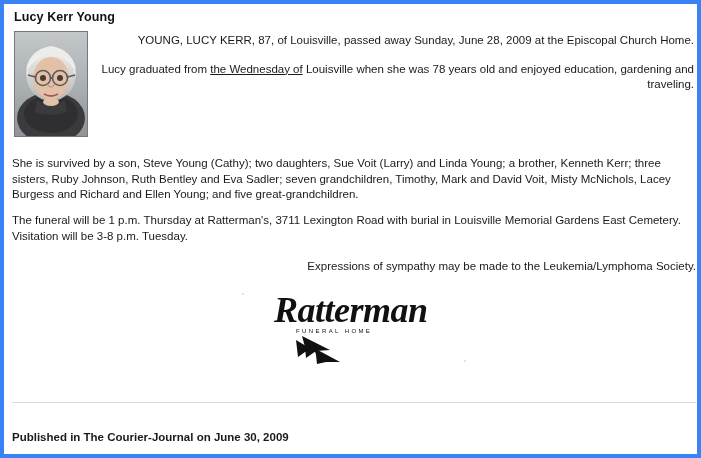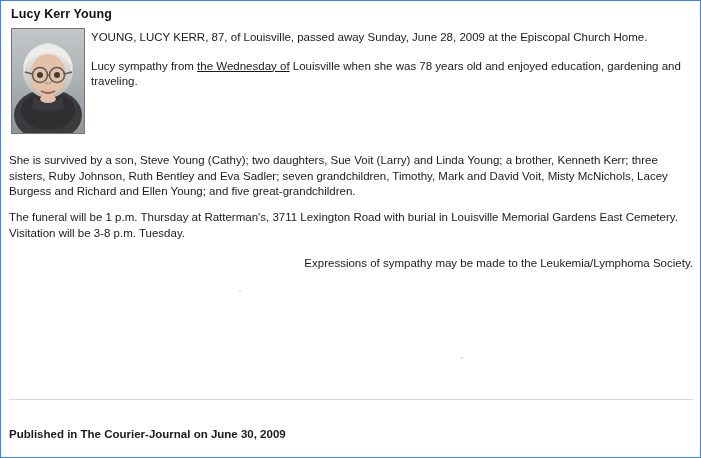--- a/index.html
+++ b/index.html
@@ -13,21 +13,21 @@
     font-family: "Liberation Sans", sans-serif;
     font-size: 11.5px;
     color: #1a1a1a;
     overflow: hidden;
   }
   .page {
     position: relative;
     width: 701px;
     height: 458px;
     box-sizing: border-box;
-    border: 1px solid #3b82f6;
+    border: 4px solid #3b82f6;
     background: #ffffff;
     text-decoration: underline;
   }
   .obit-title {
     position: absolute;
     left: 10px;
     top: 6px;
     font-size: 12.5px;
     font-weight: bold;
     color: #111111;
@@ -44,20 +44,21 @@
     background: #b9bcbe;
   }
   .photo svg {
     display: block;
   }
   .body-col {
     position: absolute;
     left: 90px;
     top: 29px;
     width: 600px;
+    text-align: right;
   }
   .full-col {
     position: absolute;
     left: 8px;
     width: 684px;
   }
   p.para {
     margin: 0 0 13px 0;
     line-height: 15.5px;
     font-size: 11.5px;
@@ -145,36 +146,45 @@
       <circle cx="45" cy="46" r="3" fill="#4a3a30"></circle>
       <path d="M32 52 Q36 58 40 52" fill="none" stroke="#b8907a" stroke-width="1.2"></path>
       <path d="M29 62 Q36 66 43 62" fill="none" stroke="#9d5f55" stroke-width="1.8"></path>
       <path d="M22 68 Q36 78 50 68 L52 80 Q36 86 20 80 Z" fill="#3a3a3c"></path>
       <ellipse cx="36" cy="70" rx="8" ry="4" fill="#e2c1a8"></ellipse>
     </svg>
   </div>
 
   <div class="body-col">
     <p class="para">YOUNG, LUCY KERR, 87, of Louisville, passed away Sunday, June 28, 2009 at the Episcopal Church Home.</p>
-    <p class="para"><span>Lucy sympathy from </span><a class="inline-link" href="#">the Wednesday of</a><span> Louisville when she was 78 years old and enjoyed education, gardening and traveling.</span></p>
+    <p class="para"><span>Lucy graduated from </span><a class="inline-link" href="#">the Wednesday of</a><span> Louisville when she was 78 years old and enjoyed education, gardening and traveling.</span></p>
   </div>
 
   <div class="full-col p-survived">
     <p class="para">She is survived by a son, Steve Young (Cathy); two daughters, Sue Voit (Larry) and Linda Young; a brother, Kenneth Kerr; three sisters, Ruby Johnson, Ruth Bentley and Eva Sadler; seven grandchildren, Timothy, Mark and David Voit, Misty McNichols, Lacey Burgess and Richard and Ellen Young; and five great-grandchildren.</p>
   </div>
 
   <div class="full-col p-funeral">
     <p class="para">The funeral will be 1 p.m. Thursday at Ratterman's, 3711 Lexington Road with burial in Louisville Memorial Gardens East Cemetery. Visitation will be 3-8 p.m. Tuesday.</p>
   </div>
 
   <div class="full-col p-sympathy">
     <p class="para">Expressions of sympathy may be made to the Leukemia/Lymphoma Society.</p>
   </div>
 
   <div class="logo-dot dot-a"></div>
   <div class="logo-dot dot-b"></div>
 
+  <div class="logo-wrap">
+    <svg width="170" height="76" viewBox="0 0 170 76" xmlns="http://www.w3.org/2000/svg" aria-hidden="true">
+      <text x="2" y="34" font-family="'Liberation Serif', serif" font-size="36" font-weight="bold" font-style="italic" fill="#111111" letter-spacing="-0.5">Ratterman</text>
+      <text x="24" y="45" font-family="'Liberation Sans', sans-serif" font-size="6" letter-spacing="2.4" fill="#111111">FUNERAL HOME</text>
+      <path d="M30 48 L58 62 L44 63 L34 70 L33 59 Z" fill="#111111"></path>
+      <path d="M42 60 L68 74 L54 74 L45 76 L44 67 Z" fill="#111111"></path>
+      <path d="M24 52 L44 64 L33 64 L26 69 Z" fill="#111111"></path>
+    </svg>
+  </div>
 
   <div class="divider"></div>
 
   <div class="published">Published in The Courier-Journal on June 30, 2009</div>
 
 </div>
 
 </body></html>

